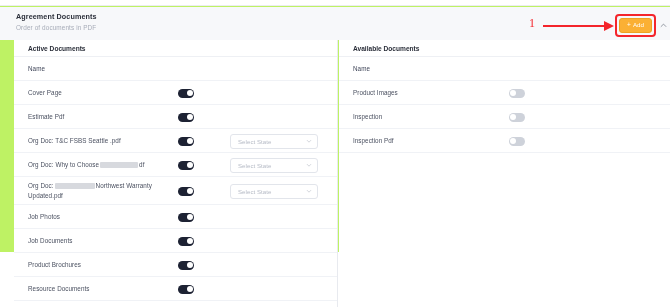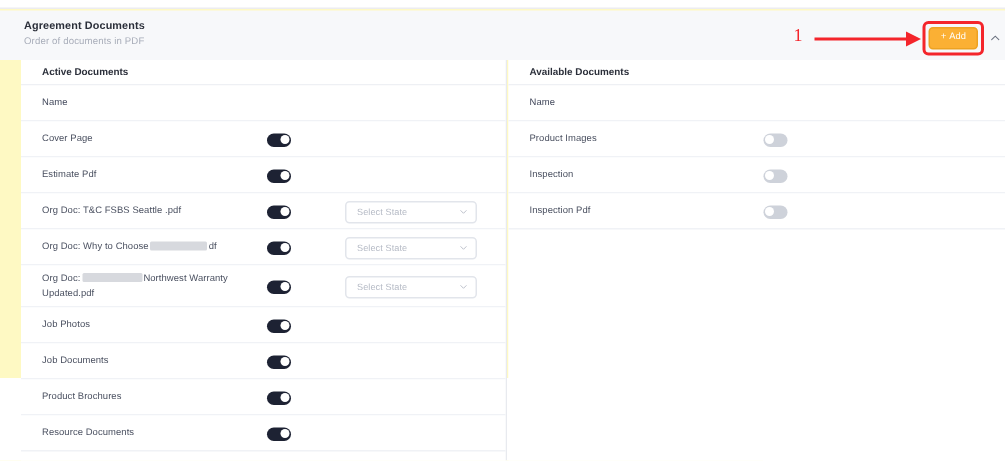--- a/index.html
+++ b/index.html
@@ -7,21 +7,21 @@
     width: 670px; height: 307px;
     overflow: hidden;
     background: #ffffff;
     font-family: "Liberation Sans", sans-serif;
     -webkit-font-smoothing: antialiased;
   }
 
   #app {
     position: relative;
     width: 670px; height: 252px;
-    background: #fef9c3;
+    background: #bef264;
   }
 
   
   .top-strip {
     position: absolute; left: 0; top: 0;
     width: 670px; height: 6px;
     background: #ffffff;
     border-bottom: 1px solid #ececf0;
   }
 

